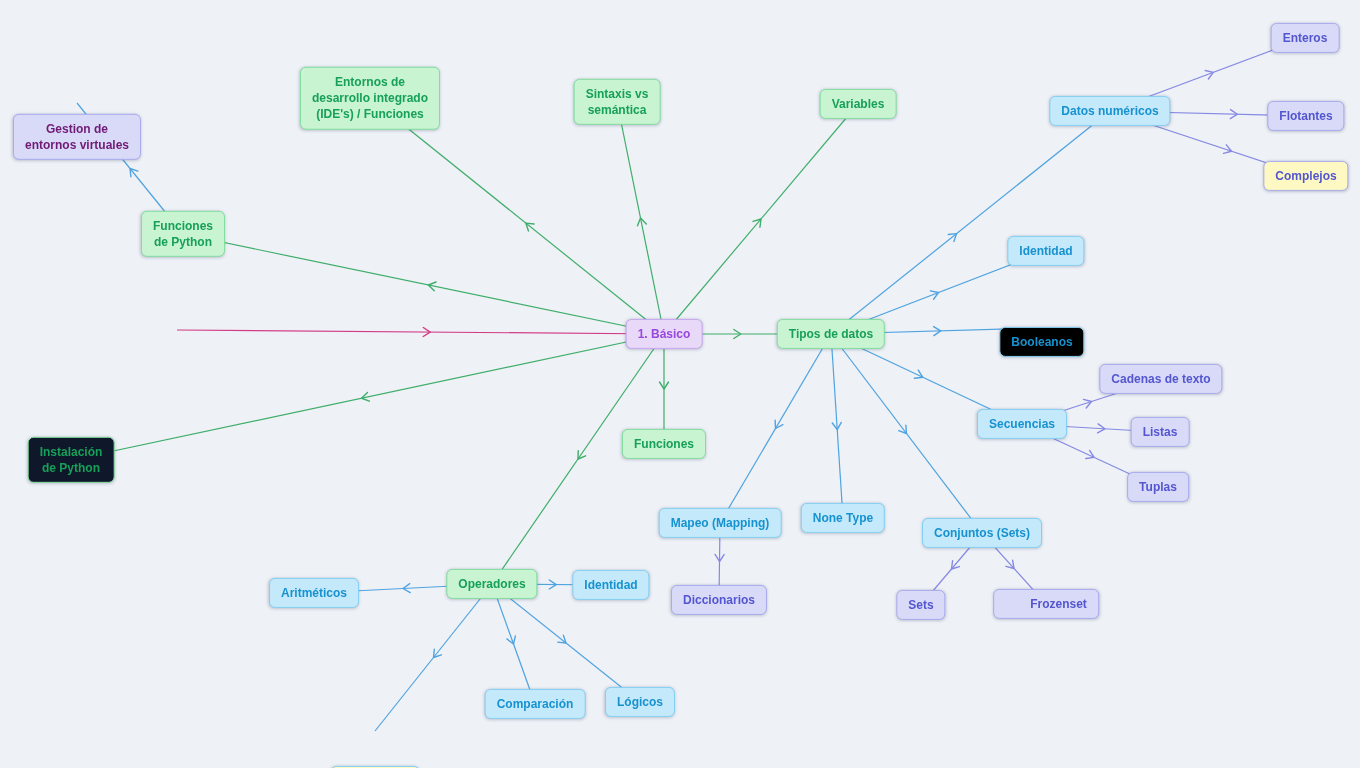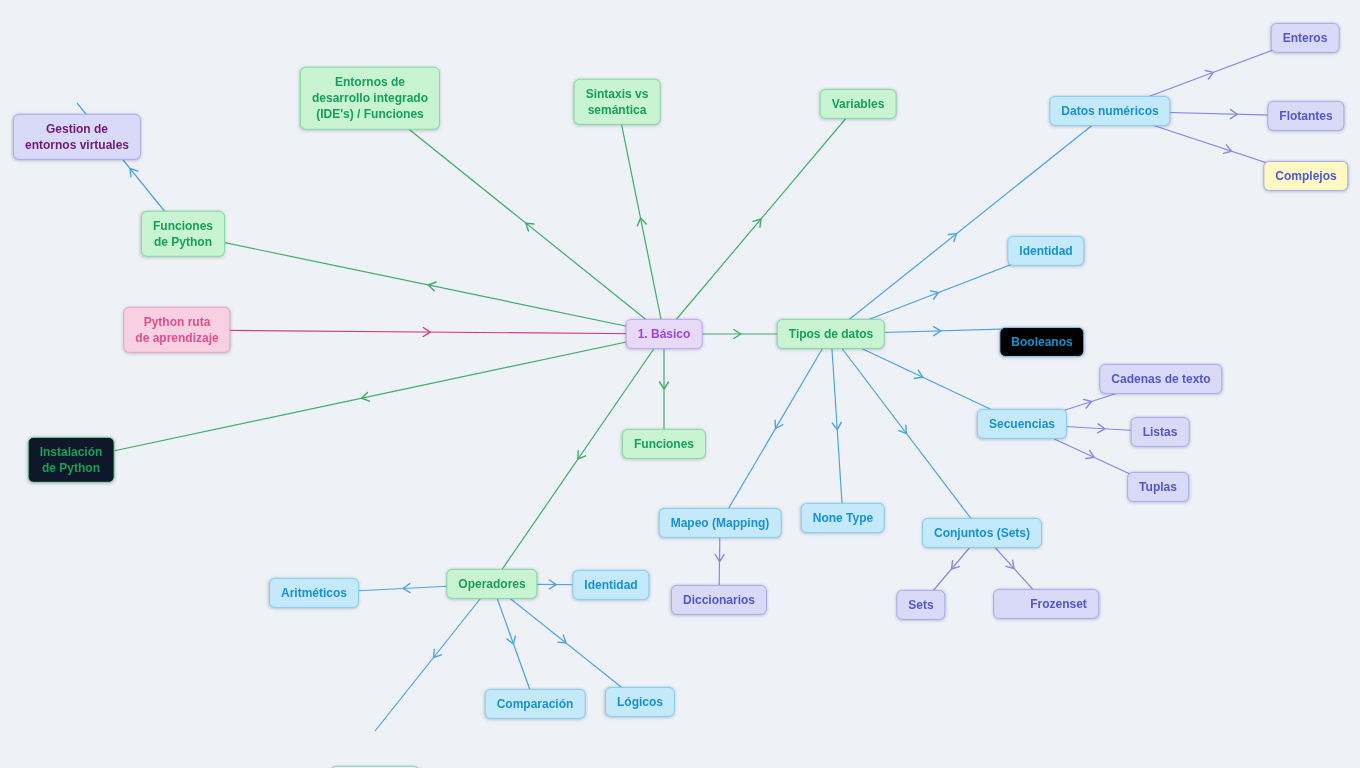--- a/index.html
+++ b/index.html
@@ -100,24 +100,20 @@
       <path d="M -7 -4.5 L 0 0 L -7 4.5" fill="none" stroke="#4fa3e0" stroke-width="1.4" stroke-linejoin="round" stroke-linecap="round" transform="translate(556.26,584.54) rotate(0.48146580583835247)"></path>
       <line x1="492" y1="584" x2="314" y2="593" stroke="#4fa3e0" stroke-width="1.2"></line>
       <path d="M -7 -4.5 L 0 0 L -7 4.5" fill="none" stroke="#4fa3e0" stroke-width="1.4" stroke-linejoin="round" stroke-linecap="round" transform="translate(403,588.5) rotate(177.10548730764248)"></path>
       <line x1="492" y1="584" x2="375" y2="731" stroke="#4fa3e0" stroke-width="1.2"></line>
       <path d="M -7 -4.5 L 0 0 L -7 4.5" fill="none" stroke="#4fa3e0" stroke-width="1.4" stroke-linejoin="round" stroke-linecap="round" transform="translate(433.5,657.5) rotate(128.51692630710275)"></path>
       <line x1="492" y1="584" x2="535" y2="704" stroke="#4fa3e0" stroke-width="1.2"></line>
       <path d="M -7 -4.5 L 0 0 L -7 4.5" fill="none" stroke="#4fa3e0" stroke-width="1.4" stroke-linejoin="round" stroke-linecap="round" transform="translate(513.5,644) rotate(70.28570548470195)"></path>
       <line x1="492" y1="584" x2="640" y2="702" stroke="#4fa3e0" stroke-width="1.2"></line>
       <path d="M -7 -4.5 L 0 0 L -7 4.5" fill="none" stroke="#4fa3e0" stroke-width="1.4" stroke-linejoin="round" stroke-linecap="round" transform="translate(566,643) rotate(38.565260848963284)"></path>
     </svg>
-<div class="node" style="left: 177px; top: 330px; background: rgb(249, 207, 226); border-color: rgb(240, 162, 198); color: rgb(223, 79, 142);">
-      <span class="node-line">Python ruta</span>
-      <span class="node-line">de aprendizaje</span>
-    </div>
     <div class="node" style="left: 664px; top: 334px; background: rgb(232, 217, 249); border-color: rgb(198, 166, 239); color: rgb(151, 71, 220);">
       <span class="node-line">1. Básico</span>
     </div>
     <div class="node" style="left: 77px; top: 103px; background: rgb(217, 218, 248); border-color: rgb(169, 171, 237); color: #701a75; margin-top: 34px;">
       <span class="node-line">Gestion de</span>
       <span class="node-line">entornos virtuales</span>
     </div>
     <div class="node" style="left: 370px; top: 98px; background: rgb(200, 244, 210); border-color: rgb(130, 221, 158); color: rgb(23, 160, 87);">
       <span class="node-line">Entornos de</span>
       <span class="node-line">desarrollo integrado</span>

